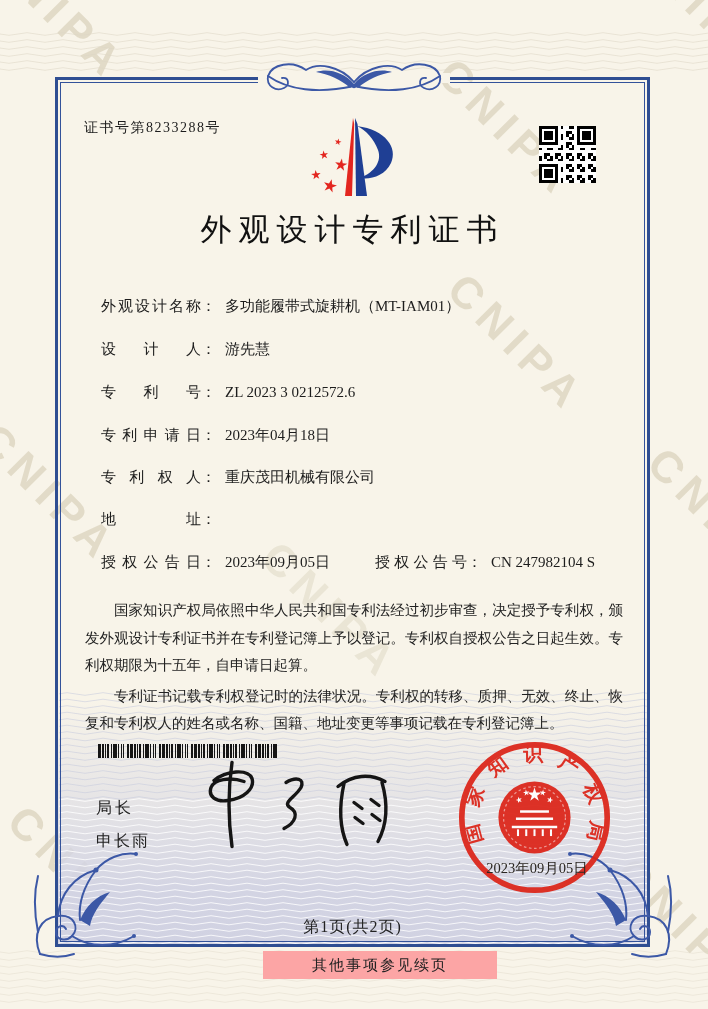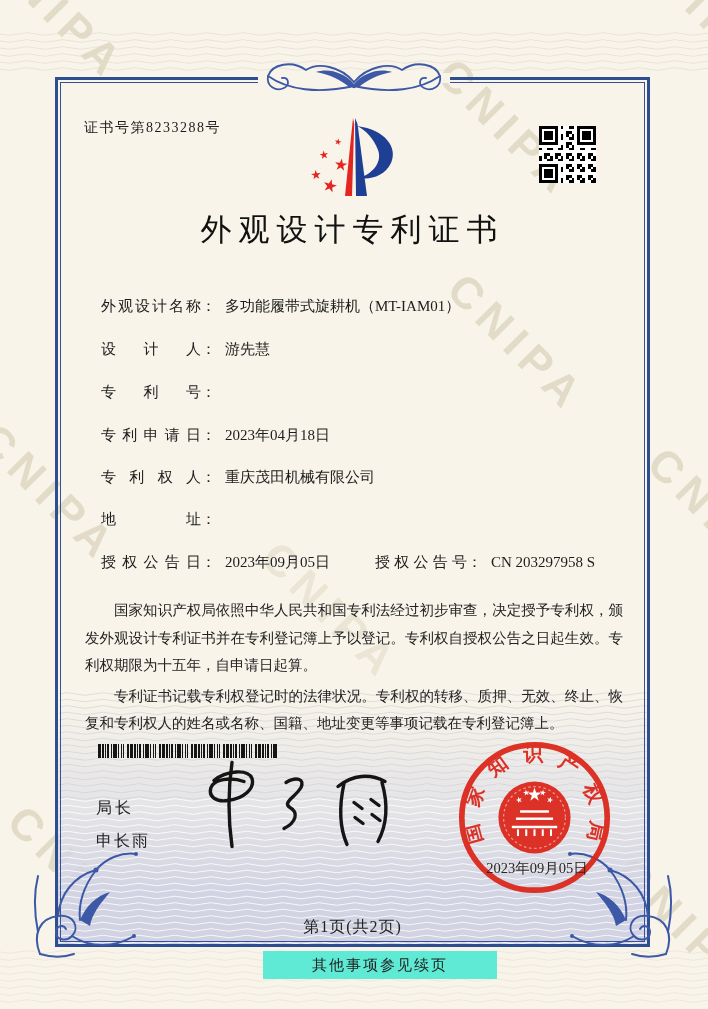--- a/index.html
+++ b/index.html
@@ -48,21 +48,21 @@
   #signer-title{left:96px;top:798px;font-family:"Liberation Sans","DejaVu Sans",sans-serif;
                 font-size:16px;letter-spacing:3px;color:#222;}
   #signer-name{left:96px;top:831px;font-family:"Liberation Sans","DejaVu Sans",sans-serif;
                font-size:16px;letter-spacing:2px;color:#222;}
   #signature{left:198px;top:748px;}
 
   #seal{left:452px;top:735px;}
   #seal-date{left:478px;top:859px;width:118px;text-align:center;font-size:14.5px;color:#2b2722;z-index:8;}
 
   #page-no{left:55px;top:917px;width:595px;text-align:center;font-size:16px;letter-spacing:1px;color:#222;}
-  #continuation{left:263px;top:951px;width:234px;height:28px;background:#5eead4;text-align:center;
+  #continuation{left:263px;top:951px;width:234px;height:28px;background:#fca5a5;text-align:center;
                 line-height:28px;font-size:15px;letter-spacing:2px;color:#222;}
 </style>
 </head>
 <body>
 
 <div id="page">
 
   <div class="wm" style="left:-30px;top:-14px">CNIPA</div>
   <div class="wm" style="left:612px;top:-22px">CNIPA</div>
   <div class="wm" style="left:420px;top:103px">CNIPA</div>
@@ -336,20 +336,21 @@
       <span class="fvalue">多功能履带式旋耕机（MT-IAM01）</span>
     </div>
     <div class="frow" style="top:43px">
       <span class="flabel">设计人</span>
         <span class="fcolon">：</span>
       <span class="fvalue">游先慧</span>
     </div>
     <div class="frow" style="top:86px">
       <span class="flabel">专利号</span>
         <span class="fcolon">：</span>
+      <span class="fvalue">ZL 2023 3 0212572.6</span>
     </div>
     <div class="frow" style="top:129px">
       <span class="flabel">专利申请日</span>
         <span class="fcolon">：</span>
       <span class="fvalue">2023年04月18日</span>
     </div>
     <div class="frow" style="top:171px">
       <span class="flabel">专利权人</span>
         <span class="fcolon">：</span>
       <span class="fvalue">重庆茂田机械有限公司</span>
@@ -358,21 +359,21 @@
       <span class="flabel">地址</span>
         <span class="fcolon">：</span>
     </div>
     <div class="frow" style="top:256px">
       <span class="flabel">授权公告日</span>
         <span class="fcolon">：</span>
       <span class="fvalue">2023年09月05日</span>
       <span class="fgroup2">
         <span class="flabel2">授权公告号</span>
           <span class="fcolon">：</span>
-        <span class="fvalue">CN 203297958 S</span>
+        <span class="fvalue">CN 247982104 S</span>
       </span>
     </div>
   </div>
 
   <div class="ct" id="paras">
     <p>国家知识产权局依照中华人民共和国专利法经过初步审查，决定授予专利权，颁发外观设计专利证书并在专利登记簿上予以登记。专利权自授权公告之日起生效。专利权期限为十五年，自申请日起算。</p>
     <p>专利证书记载专利权登记时的法律状况。专利权的转移、质押、无效、终止、恢复和专利权人的姓名或名称、国籍、地址变更等事项记载在专利登记簿上。</p>
   </div>
 
   <svg class="ct" id="barcode" width="182" height="14" viewBox="0 0 182 14">

